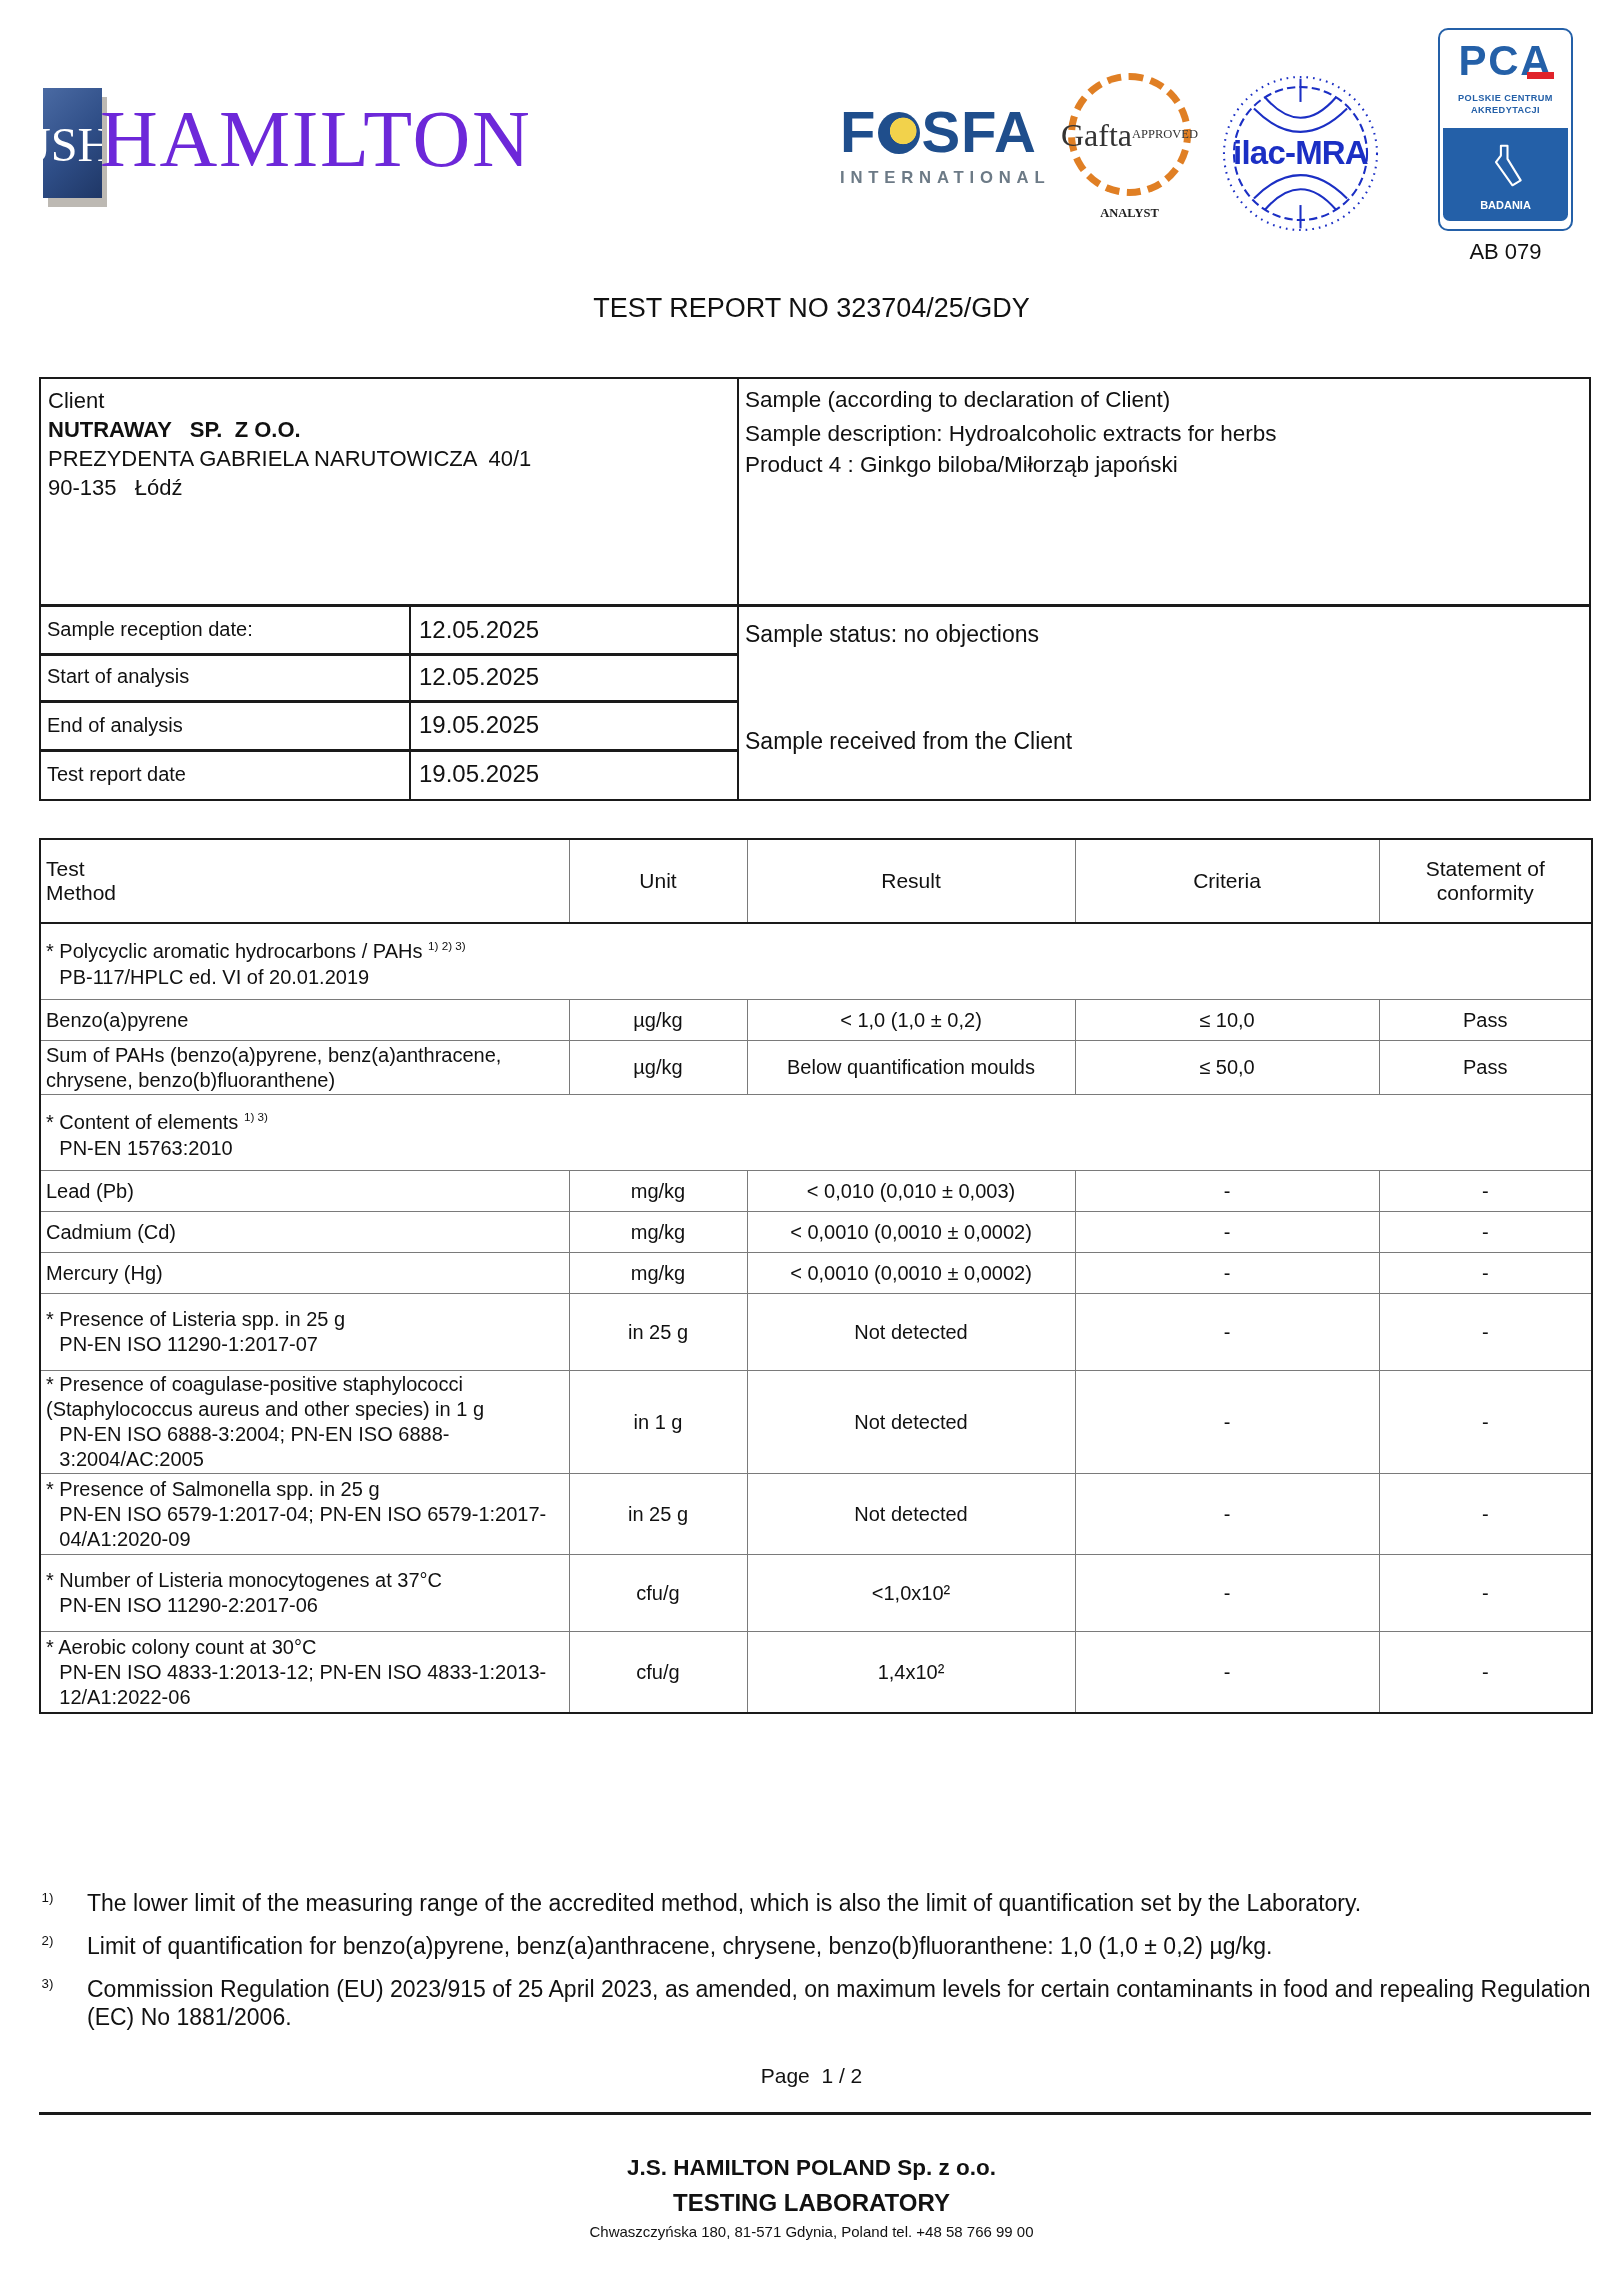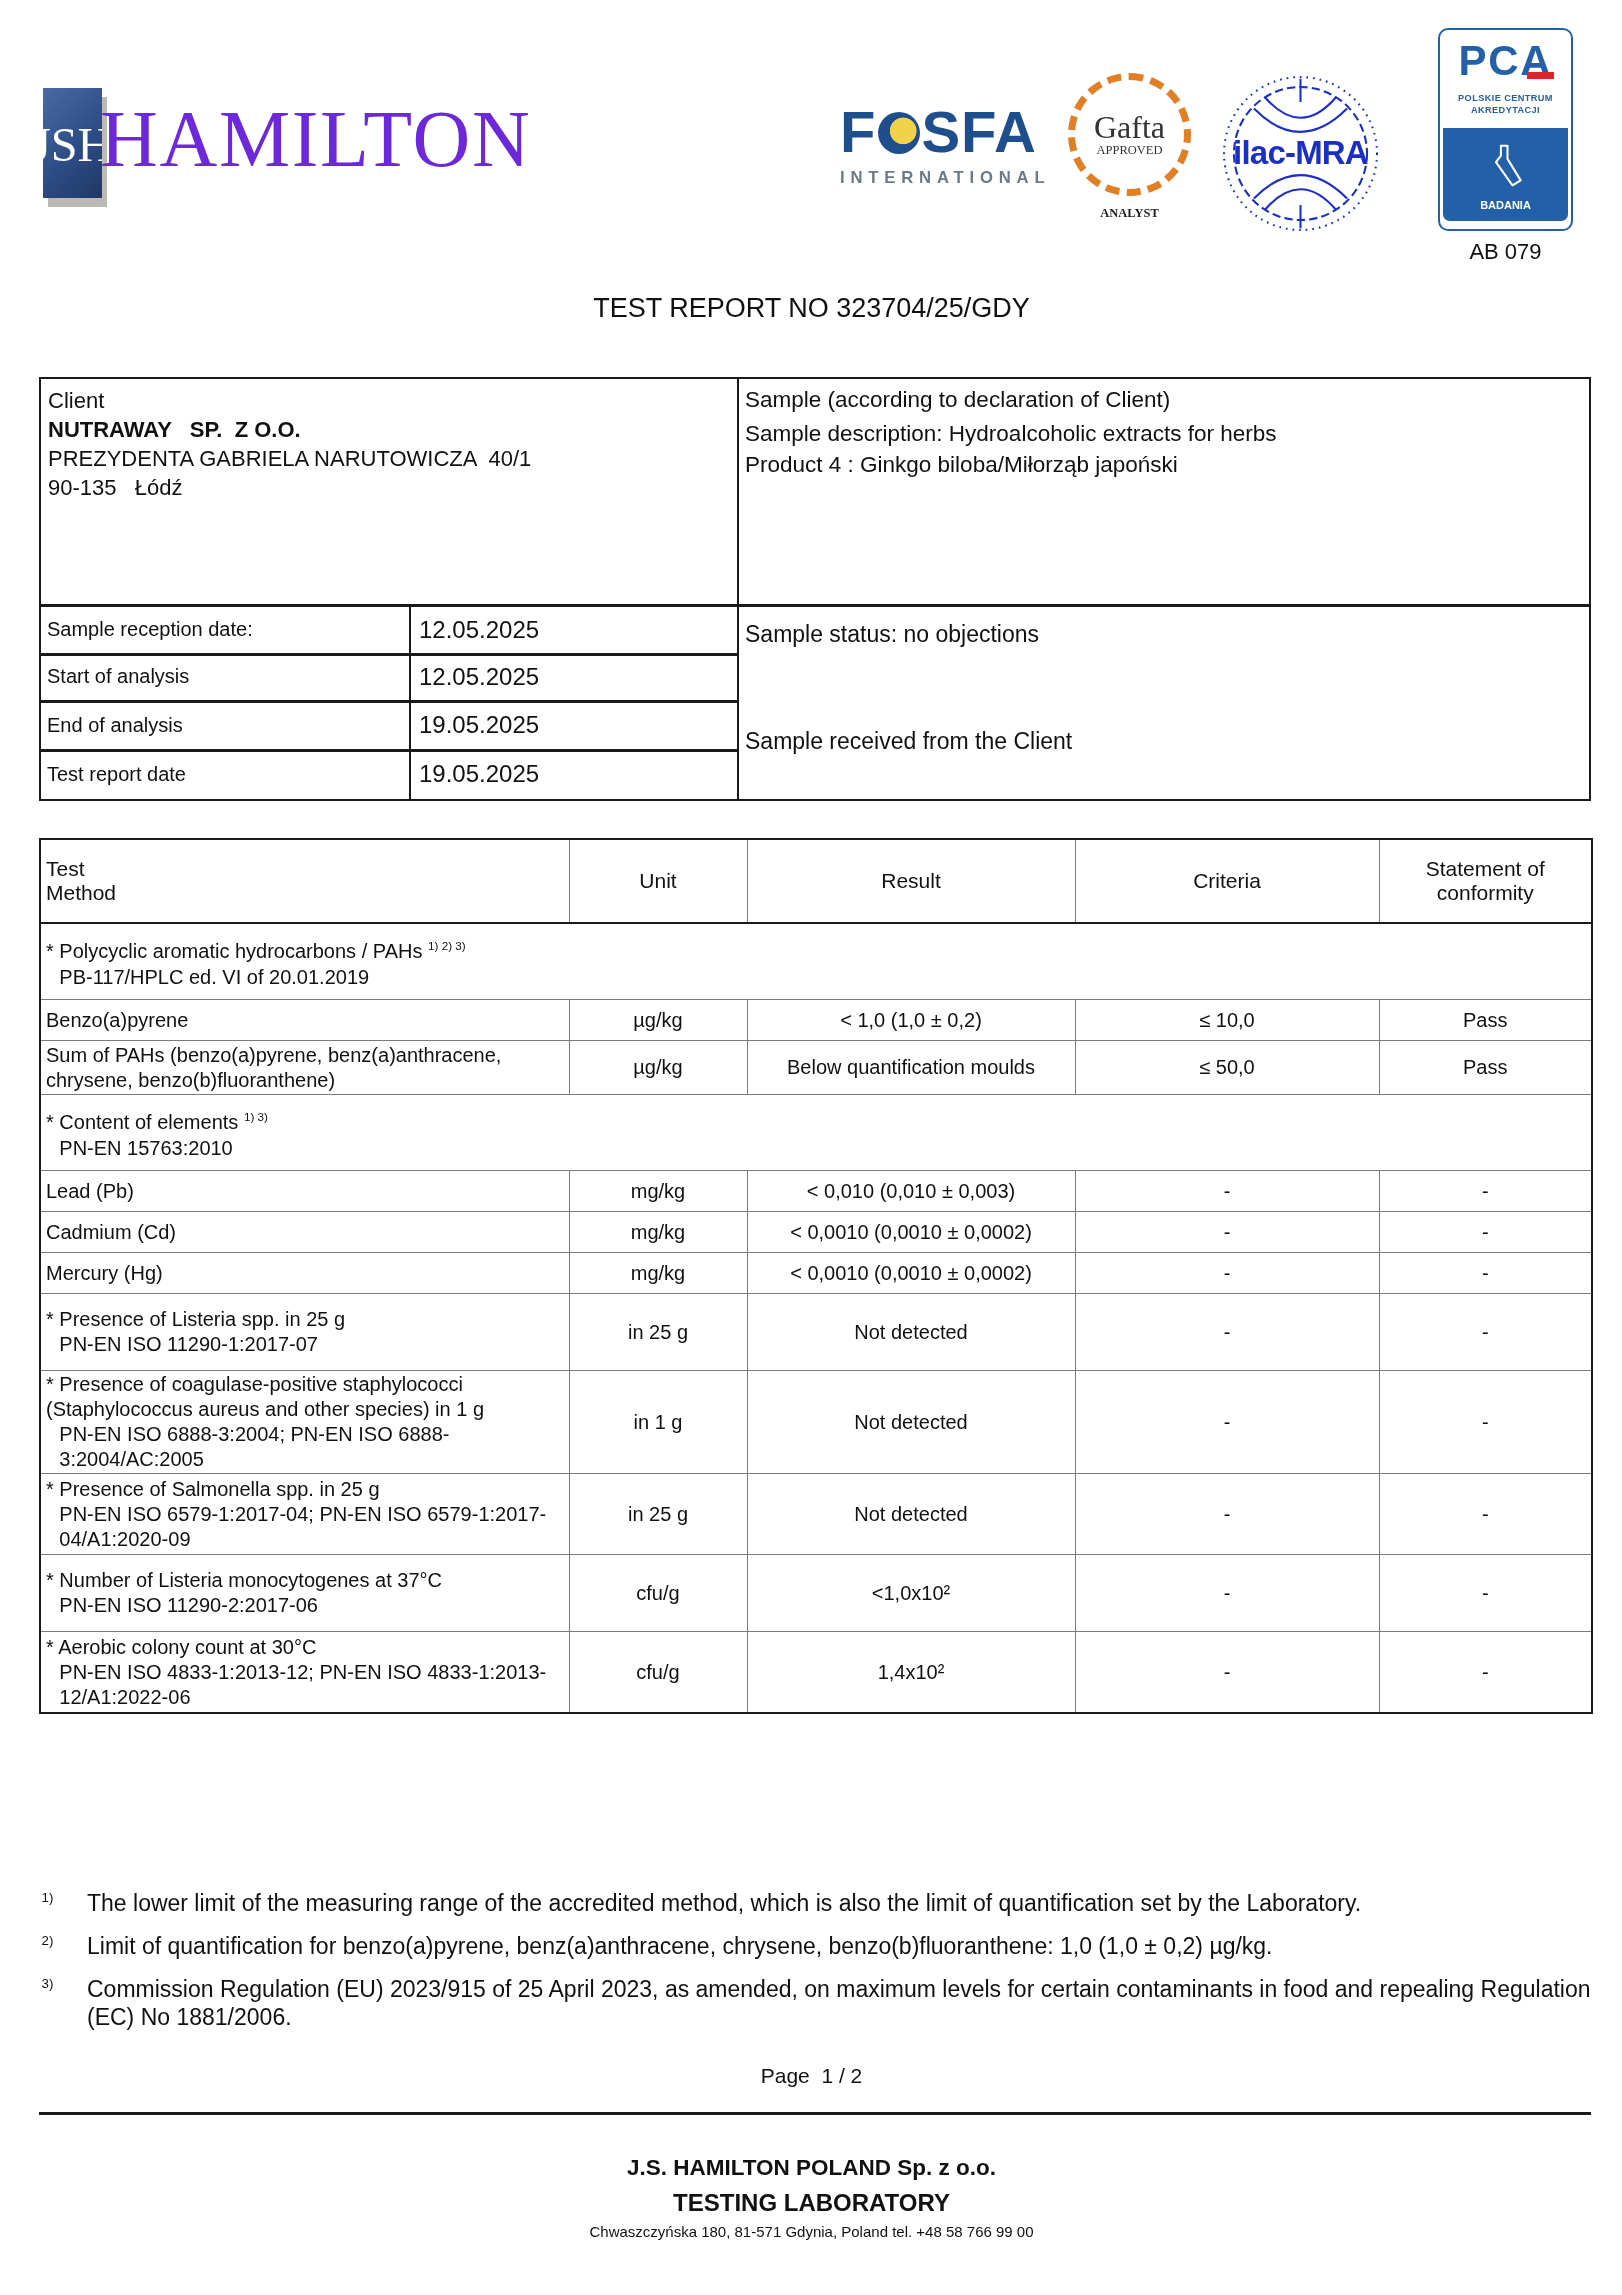--- a/index.html
+++ b/index.html
@@ -19,21 +19,21 @@
   .fosfa { left: 840px; top: 103px; }
   .fosfa-title { font-family: "Liberation Sans", sans-serif; font-weight: bold; font-size: 58px;
                  color: #1f4e8c; letter-spacing: 0.8px; line-height: 1; position: relative; }
   .fosfa-globe { display: inline-block; width: 42px; height: 42px; border-radius: 50%;
                  background: radial-gradient(circle at 60% 45%, #f2d24b 0 38%, #1f4e8c 40% 100%);
                  vertical-align: -1.7px; margin: 0 1.7px; }
   .fosfa-sub { font-size: 16.7px; letter-spacing: 5.8px; color: #6c7a86; margin-top: 6.7px; font-weight: bold; }
 
   .gafta { left: 1063px; top: 73px; width: 133px; height: 158px; text-align: center; }
   .gafta-ring { width: 123px; height: 123px; border-radius: 50%; border: 7.5px dashed #e07f24;
-                box-sizing: border-box; margin: 0 auto; display: flex; flex-direction: column;
+                box-sizing: border-box; margin: 0 auto; display: flex; 
                 align-items: center; justify-content: center; }
   .gafta-name { font-family: "Liberation Serif", serif; font-size: 32px; color: #333; line-height: 1; }
   .gafta-approved { font-family: "Liberation Serif", serif; font-size: 12.5px; color: #333; }
   .gafta-analyst { font-family: "Liberation Serif", serif; font-size: 12.5px; font-weight: bold; color: #222; margin-top: 10px; }
 
   .ilac { left: 1219px; top: 72px; width: 163px; height: 163px; }
   .ilac-text { position: absolute; left: 0; top: 62px; width: 163px; text-align: center;
                font-size: 33px; font-weight: bold; color: #1b2fc4; letter-spacing: -0.8px; }
 
   .pca { left: 1438px; top: 27.5px; width: 135px; height: 203px; border: 2.5px solid #2460a8;

